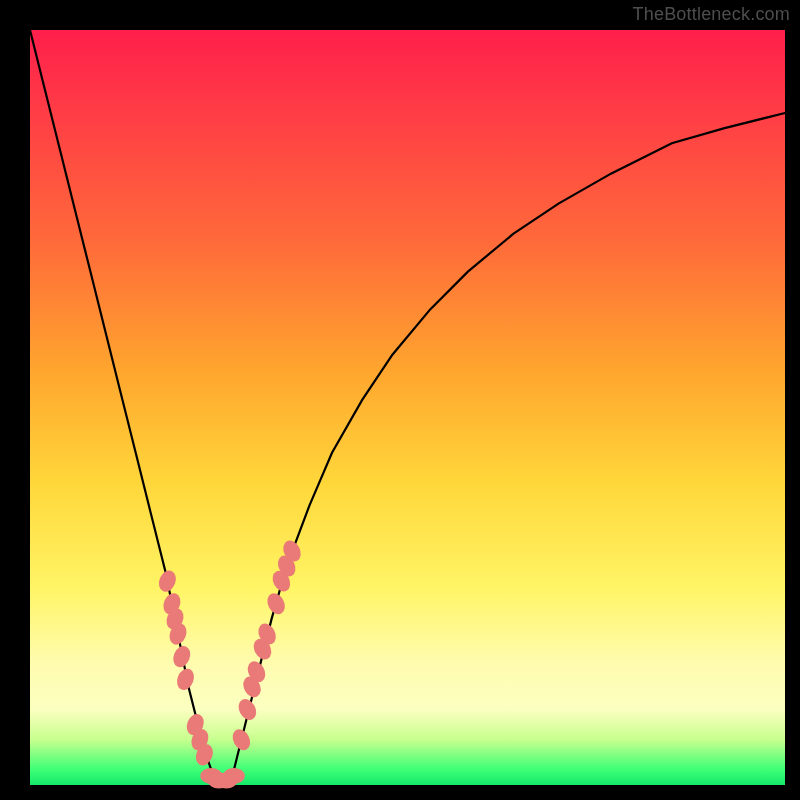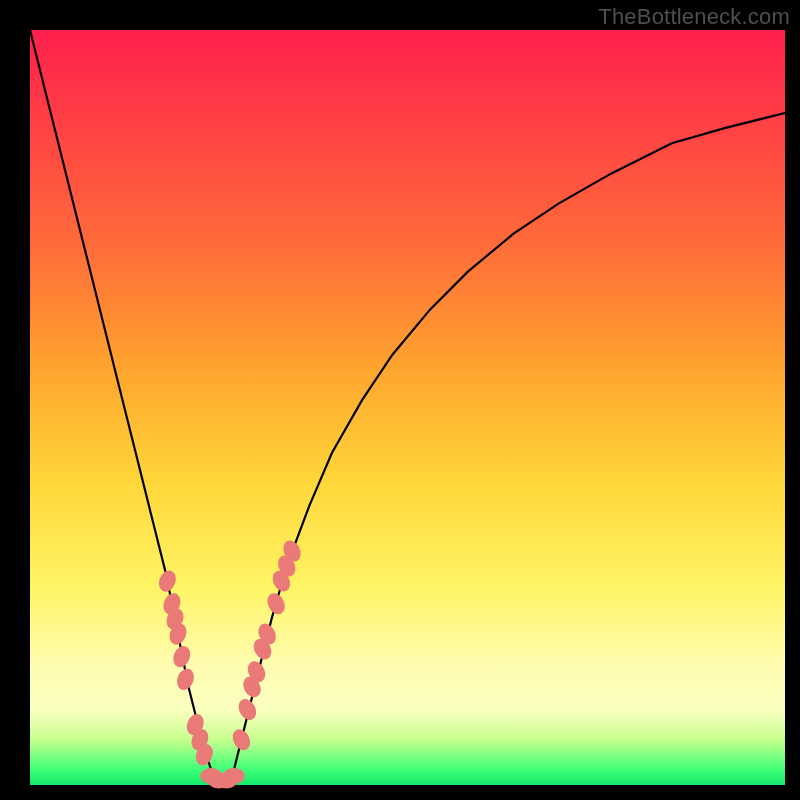--- a/index.html
+++ b/index.html
@@ -39,21 +39,21 @@
       #c7ff8e 94%,
       #3cff76 98%,
       #16e86a 100%
     );
   }
   .watermark {
     position: absolute;
     top: 4px;
     right: 10px;
     color: #4e4e4e;
-    font-size: 22px;
+    font-size: 18px;
     font-weight: 400;
     letter-spacing: 0.2px;
     user-select: none;
   }
   svg.curve {
     position: absolute;
     left: 0;
     top: 0;
     width: 755px;
     height: 755px;

